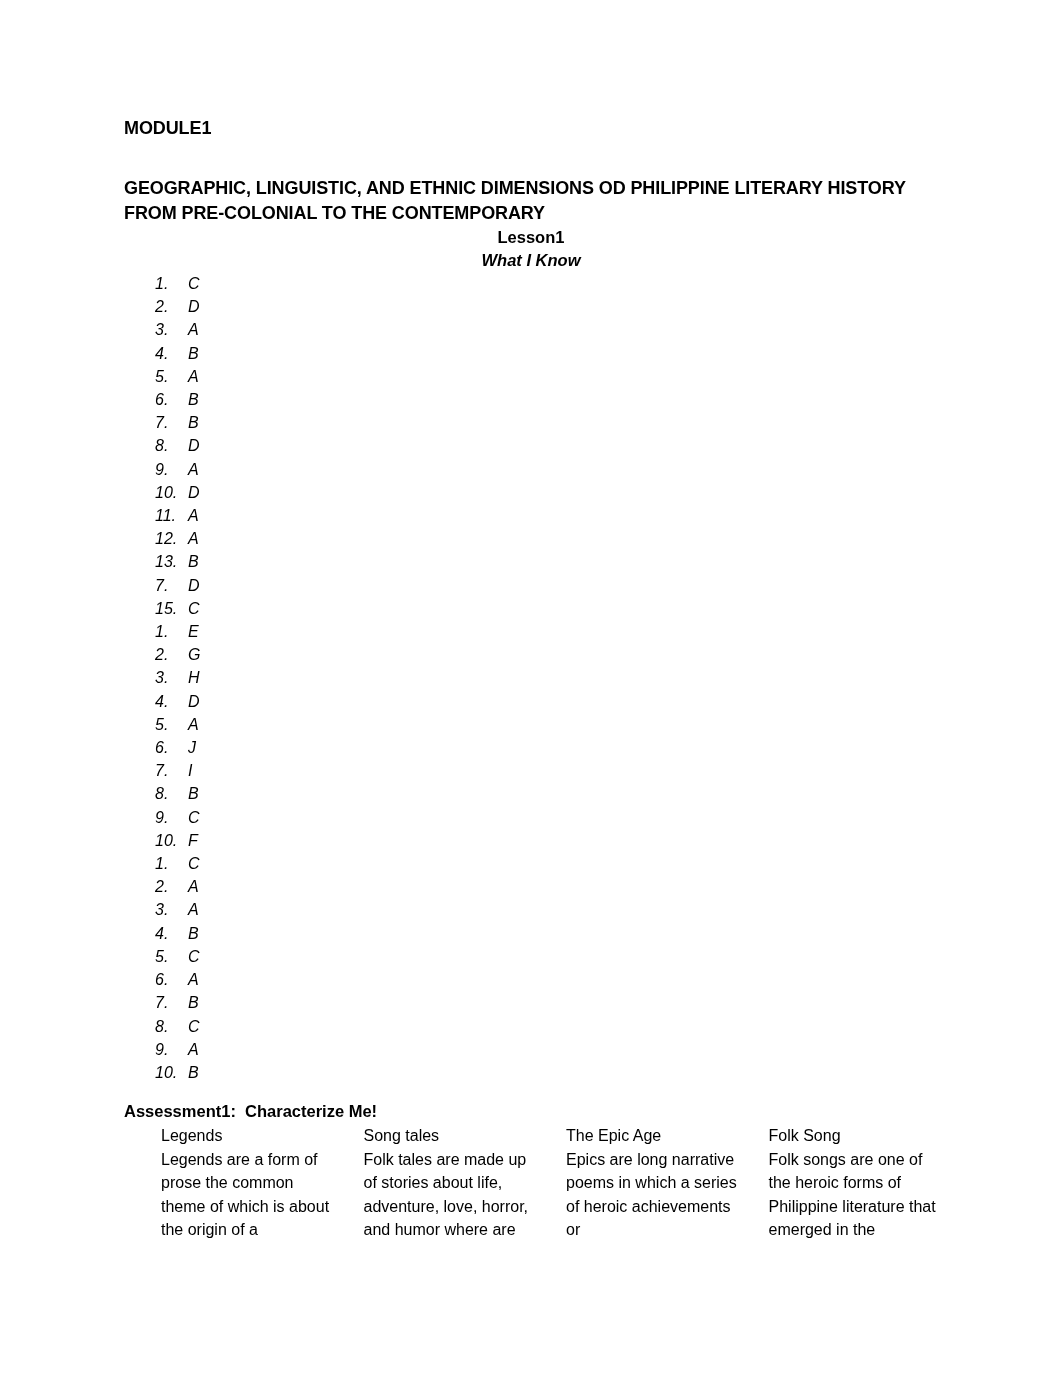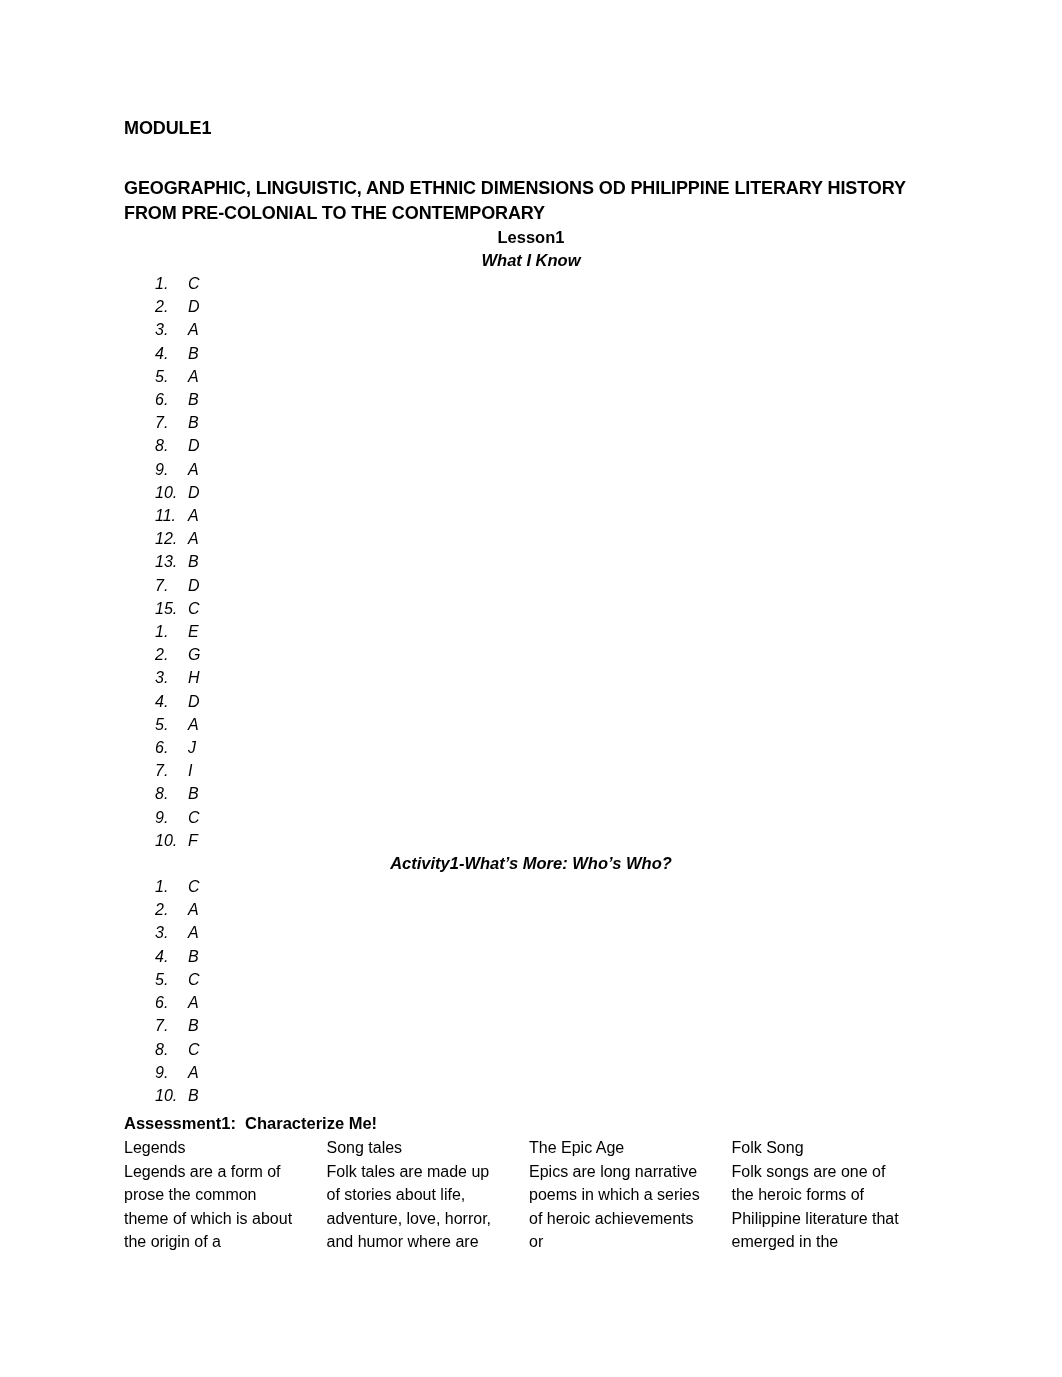--- a/index.html
+++ b/index.html
@@ -71,29 +71,30 @@
     font-size: 16px;
   }
   ol.answer-list li .val {
     display: inline-block;
     font-size: 16px;
   }
   .assessment-heading {
     font-weight: bold;
     font-size: 16.5px;
     line-height: 23px;
-    margin-top: 5px;
+    margin-top: 16px;
     white-space: pre;
   }
   table.term-table {
     border-collapse: collapse;
     border: none;
     margin-top: 1px;
     width: 810px;
     table-layout: fixed;
+    margin-left: 37px;
   }
   table.term-table td {
     border: none;
     padding: 0;
     vertical-align: top;
     width: 202px;
     font-size: 16px;
     line-height: 23.5px;
   }
   table.term-table td .term-name {
@@ -223,21 +224,20 @@
             <span class="val">C</span>
           </li>
         <li>
             <span class="num">10.</span>
             <span class="val">F</span>
           </li>
       </ol>
     </div>
 
     <div class="heading-block">
-      <div class="section-heading">Activity1-What’s More: Who’s Who?</div>
       <ol class="answer-list">
         <li>
             <span class="num">1.</span>
             <span class="val">C</span>
           </li>
         <li>
             <span class="num">2.</span>
             <span class="val">A</span>
           </li>
         <li>

